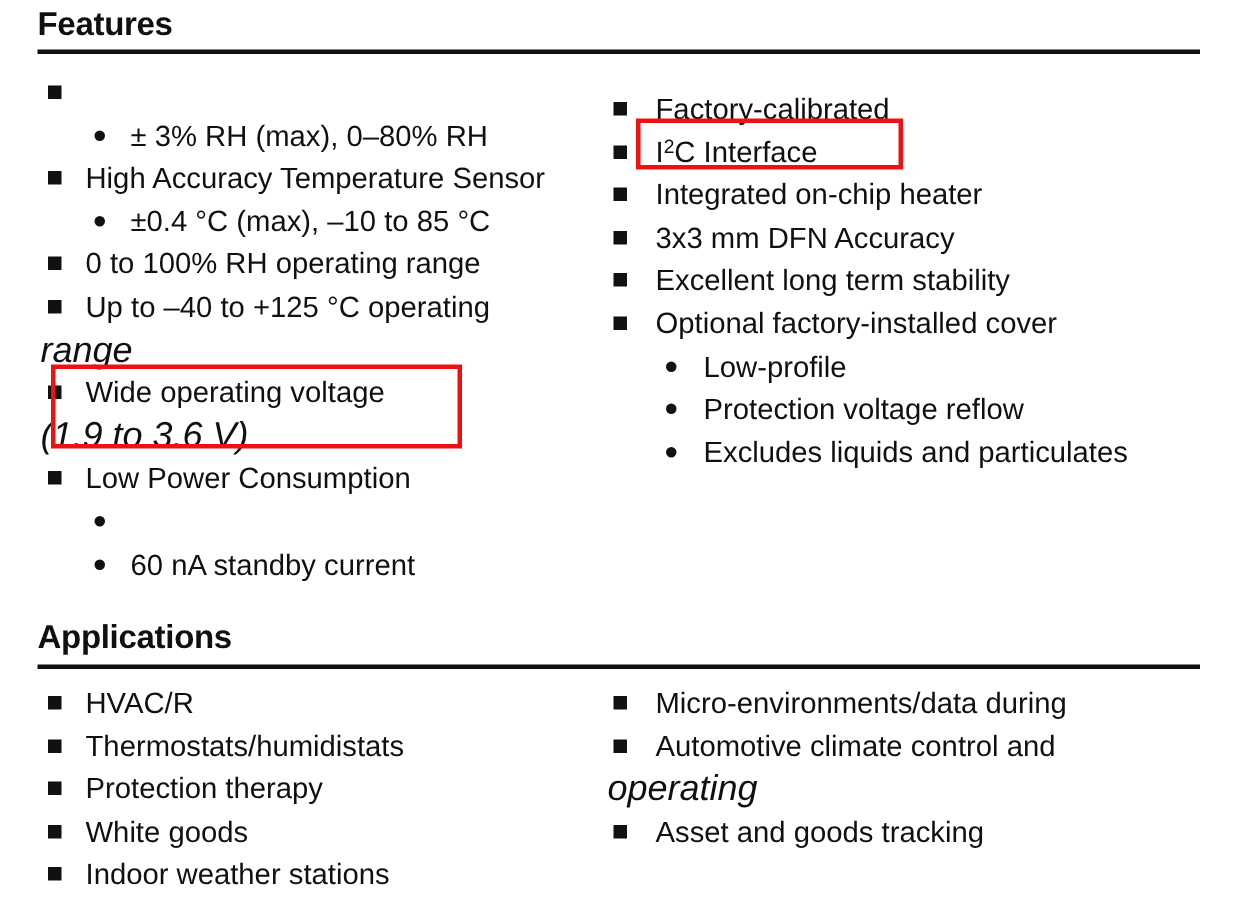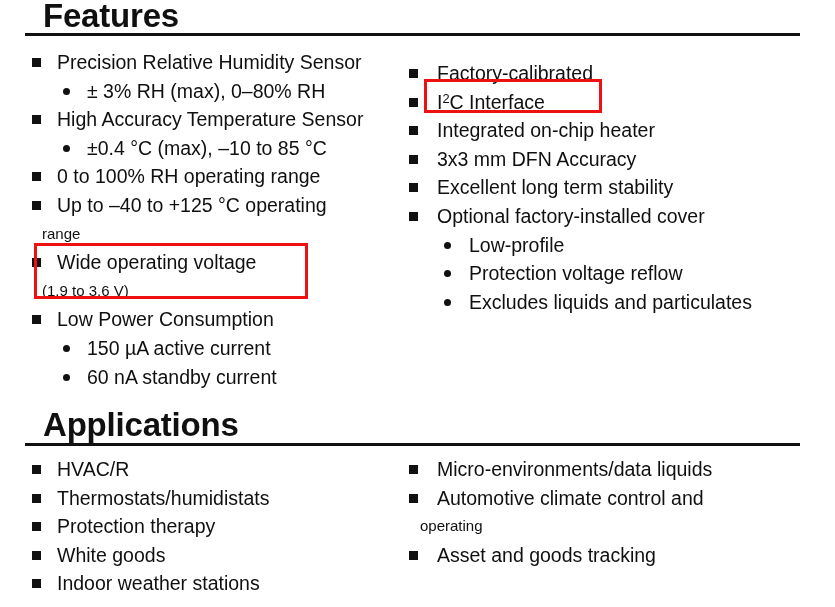--- a/index.html
+++ b/index.html
@@ -20,22 +20,22 @@
   .page {
     position: absolute;
     left: 0; top: 0;
     width: 835px;
     height: 607px;
   }
 
   
   .section-head {
     position: absolute;
-    left: 43px;
-    font-size: 33px;
+    left: 25px;
+    font-size: 22px;
     font-weight: bold;
     letter-spacing: -0.2px;
     line-height: 28px;
     white-space: nowrap;
   }
   .section-rule {
     position: absolute;
     left: 25px;
     width: 775px;
     height: 3px;
@@ -103,23 +103,24 @@
   .col-right .lvl1 .bullet-sq { margin-left: 6px; }
   .col-right .lvl1 .txt { margin-left: 19px; }
   .col-right .lvl2 .bullet-dot { margin-left: 41px; }
   .col-right .lvl2 .txt { margin-left: 18px; }
 
   .txt { display: inline; }
 
   
   .cont {
     display: block;
-    margin-left: 17px;
-    font-size: 15px;
+    margin-left: 2px;
+    font-size: 24px;
     line-height: 28.6px;
+    font-style: italic;
   }
 
   sup {
     font-size: 0.66em;
     vertical-align: 0.45em;
     line-height: 0;
   }
 
   
   .redbox {
@@ -144,29 +145,29 @@
 </style>
 </head>
 <body>
 
 <div class="page">
 
   <div class="section-head" id="features-head">Features</div>
   <div class="section-rule" id="features-rule"></div>
 
   <div class="col col-left" id="features-left">
-      <div class="row lvl1"><span class="bullet-sq"></span><span class="txt">Precision Relative Humidity Sensor</span></div>
+      <div class="row lvl1"><span class="bullet-sq"></span></div>
       <div class="row lvl2"><span class="bullet-dot"></span><span class="txt">± 3% RH (max), 0–80% RH</span></div>
       <div class="row lvl1"><span class="bullet-sq"></span><span class="txt">High Accuracy Temperature Sensor</span></div>
       <div class="row lvl2"><span class="bullet-dot"></span><span class="txt">±0.4 °C (max), –10 to 85 °C</span></div>
       <div class="row lvl1"><span class="bullet-sq"></span><span class="txt">0 to 100% RH operating range</span></div>
       <div class="row lvl1 wrap"><span class="bullet-sq"></span><span class="txt">Up to –40 to +125 °C operating</span><span class="cont">range</span></div>
       <div class="row lvl1 wrap"><span class="bullet-sq"></span><span class="txt">Wide operating voltage</span><span class="cont">(1.9 to 3.6 V)</span></div>
       <div class="row lvl1"><span class="bullet-sq"></span><span class="txt">Low Power Consumption</span></div>
-      <div class="row lvl2"><span class="bullet-dot"></span><span class="txt">150 µA active current</span></div>
+      <div class="row lvl2"><span class="bullet-dot"></span></div>
       <div class="row lvl2"><span class="bullet-dot"></span><span class="txt">60 nA standby current</span></div>
     </div>
 
   <div class="col col-right" id="features-right">
       <div class="row lvl1"><span class="bullet-sq"></span><span class="txt">Factory-calibrated</span></div>
       <div class="row lvl1"><span class="bullet-sq"></span><span class="txt">I<sup>2</sup>C Interface</span></div>
       <div class="row lvl1"><span class="bullet-sq"></span><span class="txt">Integrated on-chip heater</span></div>
       <div class="row lvl1"><span class="bullet-sq"></span><span class="txt">3x3 mm DFN Accuracy</span></div>
       <div class="row lvl1"><span class="bullet-sq"></span><span class="txt">Excellent long term stability</span></div>
       <div class="row lvl1"><span class="bullet-sq"></span><span class="txt">Optional factory-installed cover</span></div>
@@ -180,21 +181,21 @@
 
   <div class="col col-left" id="apps-left">
       <div class="row lvl1"><span class="bullet-sq"></span><span class="txt">HVAC/R</span></div>
       <div class="row lvl1"><span class="bullet-sq"></span><span class="txt">Thermostats/humidistats</span></div>
       <div class="row lvl1"><span class="bullet-sq"></span><span class="txt">Protection therapy</span></div>
       <div class="row lvl1"><span class="bullet-sq"></span><span class="txt">White goods</span></div>
       <div class="row lvl1"><span class="bullet-sq"></span><span class="txt">Indoor weather stations</span></div>
     </div>
 
   <div class="col col-right" id="apps-right">
-      <div class="row lvl1"><span class="bullet-sq"></span><span class="txt">Micro-environments/data liquids</span></div>
+      <div class="row lvl1"><span class="bullet-sq"></span><span class="txt">Micro-environments/data during</span></div>
       <div class="row lvl1 wrap"><span class="bullet-sq"></span><span class="txt">Automotive climate control and</span><span class="cont">operating</span></div>
       <div class="row lvl1"><span class="bullet-sq"></span><span class="txt">Asset and goods tracking</span></div>
     </div>
 
   <div class="redbox" id="redbox-voltage"></div>
   <div class="redbox" id="redbox-i2c"></div>
 
 </div>
 
 </body></html>

